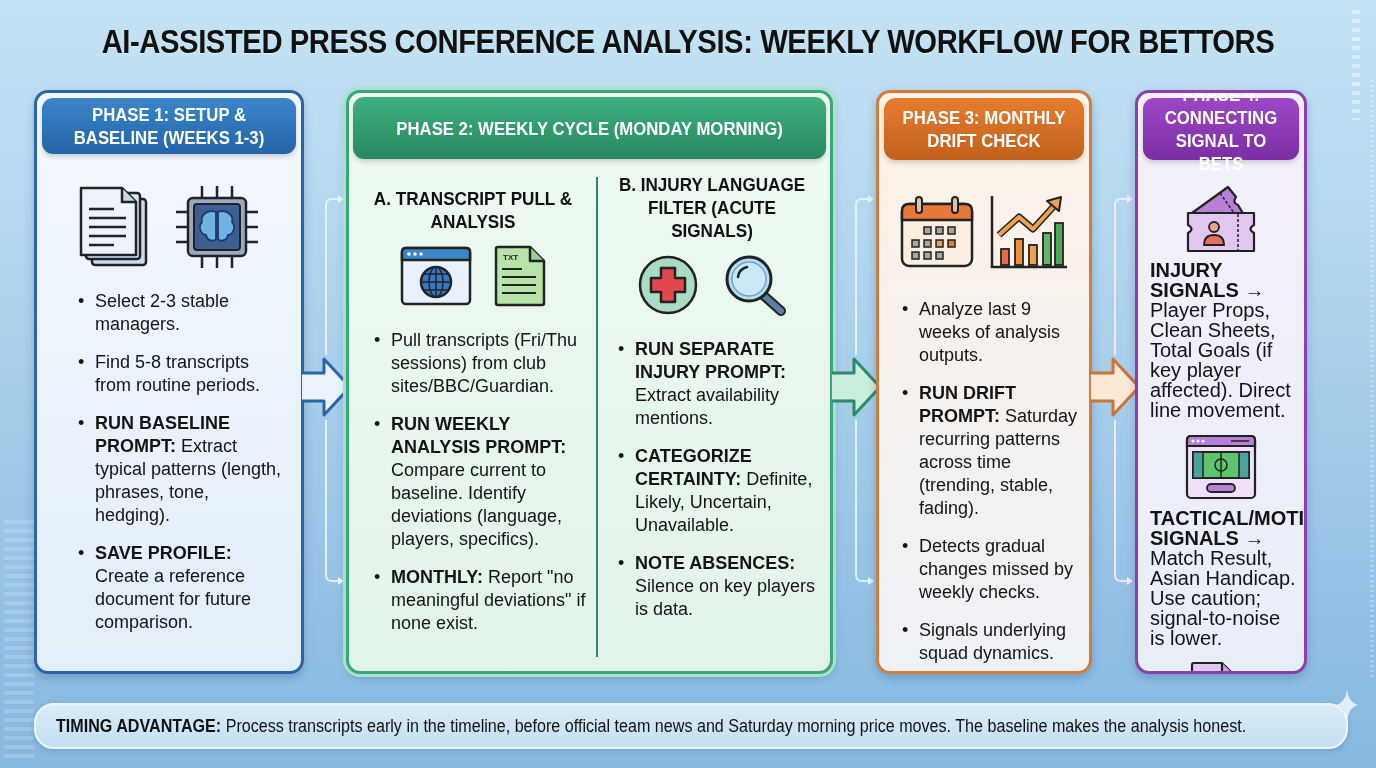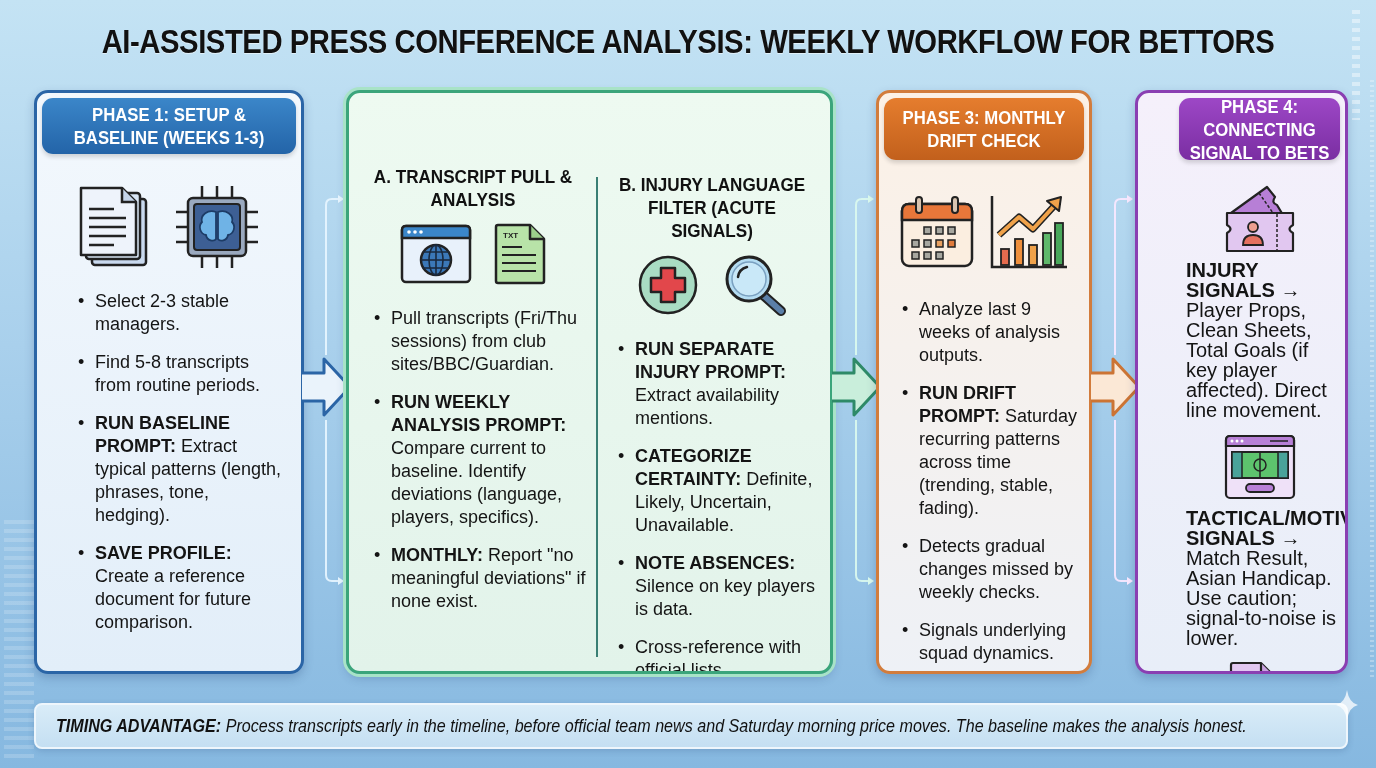--- a/index.html
+++ b/index.html
@@ -40,21 +40,21 @@
     box-shadow: 0 3px 4px rgba(0,0,0,0.15);
   }
   .phase-header span { display: inline-block; transform: scaleX(0.88); }
 
   #p1 { left: 34px; width: 270px; border-color: #2b65a6; background: linear-gradient(180deg,#f3f8fd,#e2eef9); }
   #p1 .phase-header { height: 56px; background: linear-gradient(180deg,#3b86c9,#2364a8); }
   #p2 { left: 346px; width: 487px; border-color: #3ba57b; background: linear-gradient(180deg,#eefaf1,#e2f3ea); box-shadow: 0 0 0 3px #a8e3c7, 0 4px 10px rgba(30,60,110,0.25); }
   #p2 .phase-header { height: 62px; background: linear-gradient(180deg,#3fb07f,#27885f); margin: 4px 4px 0 4px; }
   #p3 { left: 876px; width: 216px; border-color: #d27c3c; background: linear-gradient(180deg,#fcf1e6,#eef1f6); }
   #p3 .phase-header { height: 62px; background: linear-gradient(180deg,#e57d2e,#c2601c); border-radius: 12px; }
-  #p4 { left: 1135px; width: 213px; border-color: #8a3fb2; background: linear-gradient(180deg,#f5f0fb,#e8eef8); padding-left: 36px; }
+  #p4 { left: 1135px; width: 172px; border-color: #8a3fb2; background: linear-gradient(180deg,#f5f0fb,#e8eef8); }
   #p4 .phase-header { height: 62px; background: linear-gradient(180deg,#9d47c6,#7a2ea2); }
 
   .icons { display: flex; justify-content: center; align-items: center; gap: 22px; }
   ul.bullets { list-style: none; }
   ul.bullets li {
     position: relative; padding-left: 20px; font-size: 18px; line-height: 23px;
     margin-bottom: 15px; color: #141414;
   }
   ul.bullets li::before {
     content: "•"; position: absolute; left: 3px; top: 0; font-size: 18px;
@@ -67,25 +67,25 @@
 
   .divider { position: absolute; left: 247px; top: 84px; width: 2px; height: 480px; background: #3a7f74; }
 
   .arrow { position: absolute; width: 52px; height: 60px; }
 
   .sig { font-size: 20px; line-height: 20px; color: #141414; padding: 0 8px 0 12px; }
   .sig .lbl { font-weight: 700; }
 
   .footer {
     position: absolute; left: 34px; top: 703px; width: 1314px; height: 46px;
-    border-radius: 8px; border: 2px solid #eef6fc;
+    border-radius: 20px; border: 2px solid #eef6fc;
     background: linear-gradient(180deg, #d9ecf8, #c4dff2);
     box-shadow: 0 2px 6px rgba(30,60,110,0.2);
     display: flex; align-items: center; padding-left: 20px;
-    font-size: 17.5px; white-space: nowrap; font-style: italic;
+    font-size: 17.5px; white-space: nowrap;
   }
   .footer-inner { display: inline-block; transform: scaleX(0.92); transform-origin: left center; }
 </style>
 </head>
 <body>
 
 <div class="bg-deco left"></div>
 <div class="bg-deco right"></div>
 <div class="bg-deco right2"></div>
 
@@ -142,22 +142,25 @@
   <path d="M2 16 H24 V2 L50 30 L24 58 V44 H2" fill="#eaf3fb" stroke="#2b65a6" stroke-width="3" stroke-linejoin="round"></path>
 </svg>
 <svg style="position:absolute; left:322px; top:195px;" width="24" height="390">
   <path d="M4 160 V10 Q4 4 10 4 H20" stroke="#e8f6ff" stroke-width="2" fill="none" opacity=".9"></path>
   <path d="M16 0 L22 4 L16 8" fill="#e8f6ff"></path>
   <path d="M4 225 V380 Q4 386 10 386 H20" stroke="#e8f6ff" stroke-width="2" fill="none" opacity=".9"></path>
   <path d="M16 382 L22 386 L16 390" fill="#e8f6ff"></path>
 </svg>
 
 <div class="phase" id="p2">
+  <div class="phase-header">
+      <span>PHASE 2: WEEKLY CYCLE (MONDAY MORNING)</span>
+    </div>
   <div class="divider"></div>
-  <div style="position:absolute; left:10px; top:72px; width:228px;">
+  <div style="position:absolute; left:10px; top:94px; width:228px;">
     <div class="col-title"><span>A. TRANSCRIPT PULL &amp; ANALYSIS</span></div>
     <div class="icons" style="margin-top:12px; height:62px;">
       <svg width="72" height="60" viewBox="0 0 72 60">
         <rect x="2" y="2" width="68" height="56" rx="4" fill="#e8f1fb" stroke="#222" stroke-width="2.5"></rect>
         <path d="M2 6 Q2 2 6 2 H66 Q70 2 70 6 V14 H2 Z" fill="#3b86c9" stroke="#222" stroke-width="2.5"></path>
         <circle cx="9" cy="8" r="1.8" fill="#fff"></circle>
           <circle cx="15" cy="8" r="1.8" fill="#fff"></circle>
           <circle cx="21" cy="8" r="1.8" fill="#fff"></circle>
         <circle cx="36" cy="36" r="15" fill="#3b78b8" stroke="#222" stroke-width="2.5"></circle>
         <g stroke="#1a2a3f" stroke-width="1.6" fill="none">
@@ -198,21 +201,20 @@
         <line x1="42" y1="42" x2="60" y2="58" stroke="#5b7fa8" stroke-width="6" stroke-linecap="round"></line>
         <circle cx="28" cy="26" r="22" fill="#b4dcf2" stroke="#222" stroke-width="3"></circle>
         <circle cx="28" cy="26" r="17" fill="#c9e8f8" stroke="#7aa0c0" stroke-width="1.5"></circle>
         <path d="M17 24 Q18 16 26 14" stroke="#222" stroke-width="2.5" fill="none" stroke-linecap="round"></path>
       </svg>
     </div>
     <ul class="bullets" style="margin:22px 0 0 14px;">
       <li><span class="lbl">RUN SEPARATE INJURY PROMPT:</span> <span class="txt">Extract availability mentions.</span></li>
       <li><span class="lbl">CATEGORIZE CERTAINTY:</span> <span class="txt">Definite, Likely, Uncertain, Unavailable.</span></li>
       <li><span class="lbl">NOTE ABSENCES:</span> <span class="txt">Silence on key players is data.</span></li>
-      <li><span class="lbl"></span><span class="txt">Cross-reference with official lists.</span></li>
     </ul>
   </div>
 </div>
 
 <svg class="arrow" style="left:830px; top:357px;" viewBox="0 0 52 60">
   <path d="M2 16 H24 V2 L50 30 L24 58 V44 H2" fill="#c9eedb" stroke="#2e8a68" stroke-width="3" stroke-linejoin="round"></path>
 </svg>
 <svg style="position:absolute; left:852px; top:195px;" width="24" height="390">
   <path d="M4 160 V10 Q4 4 10 4 H20" stroke="#dcfbee" stroke-width="2" fill="none" opacity=".9"></path>
   <path d="M16 0 L22 4 L16 8" fill="#dcfbee"></path>

